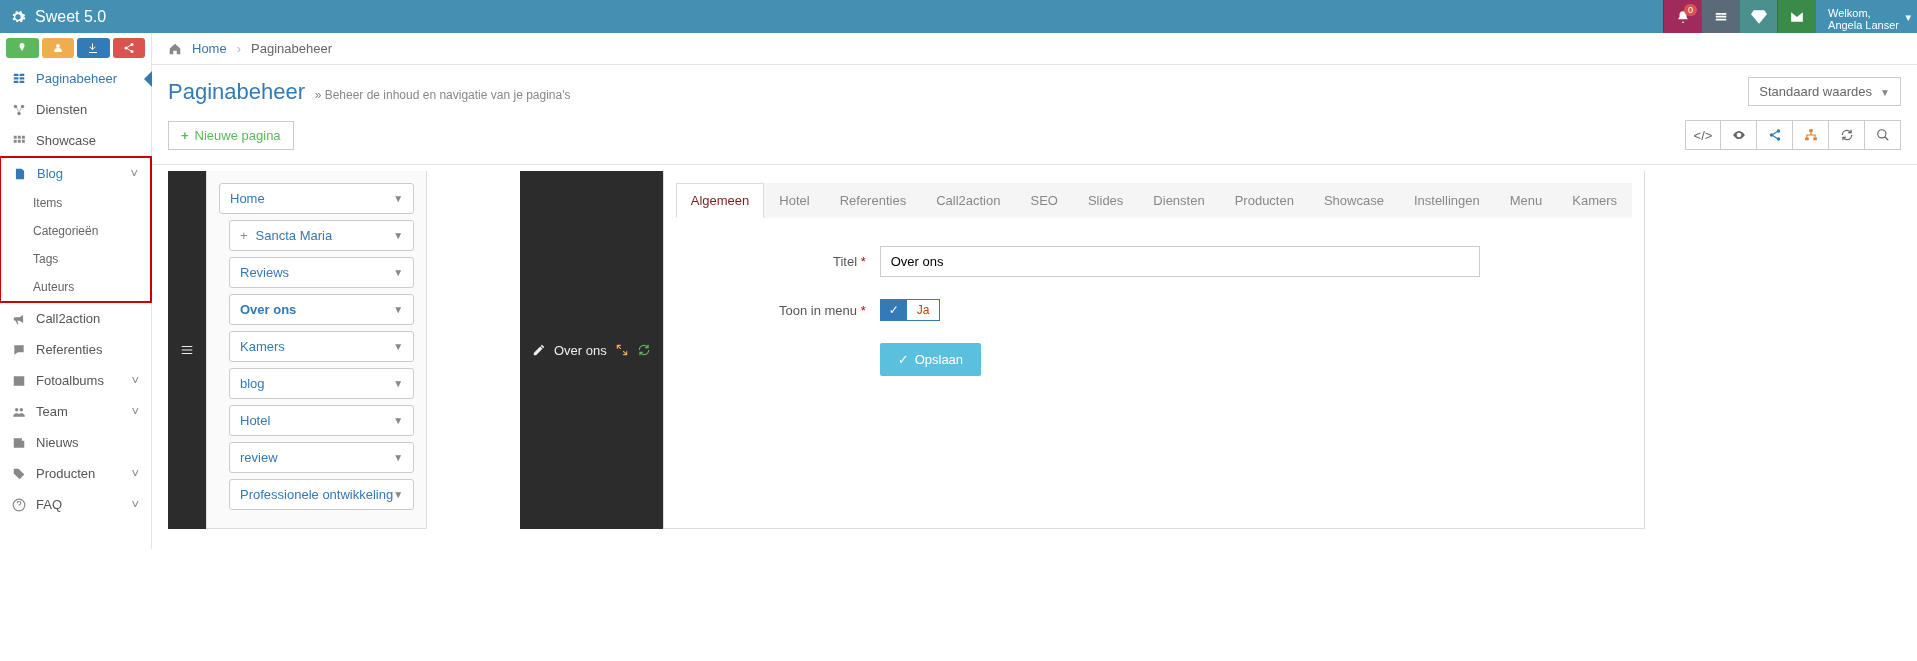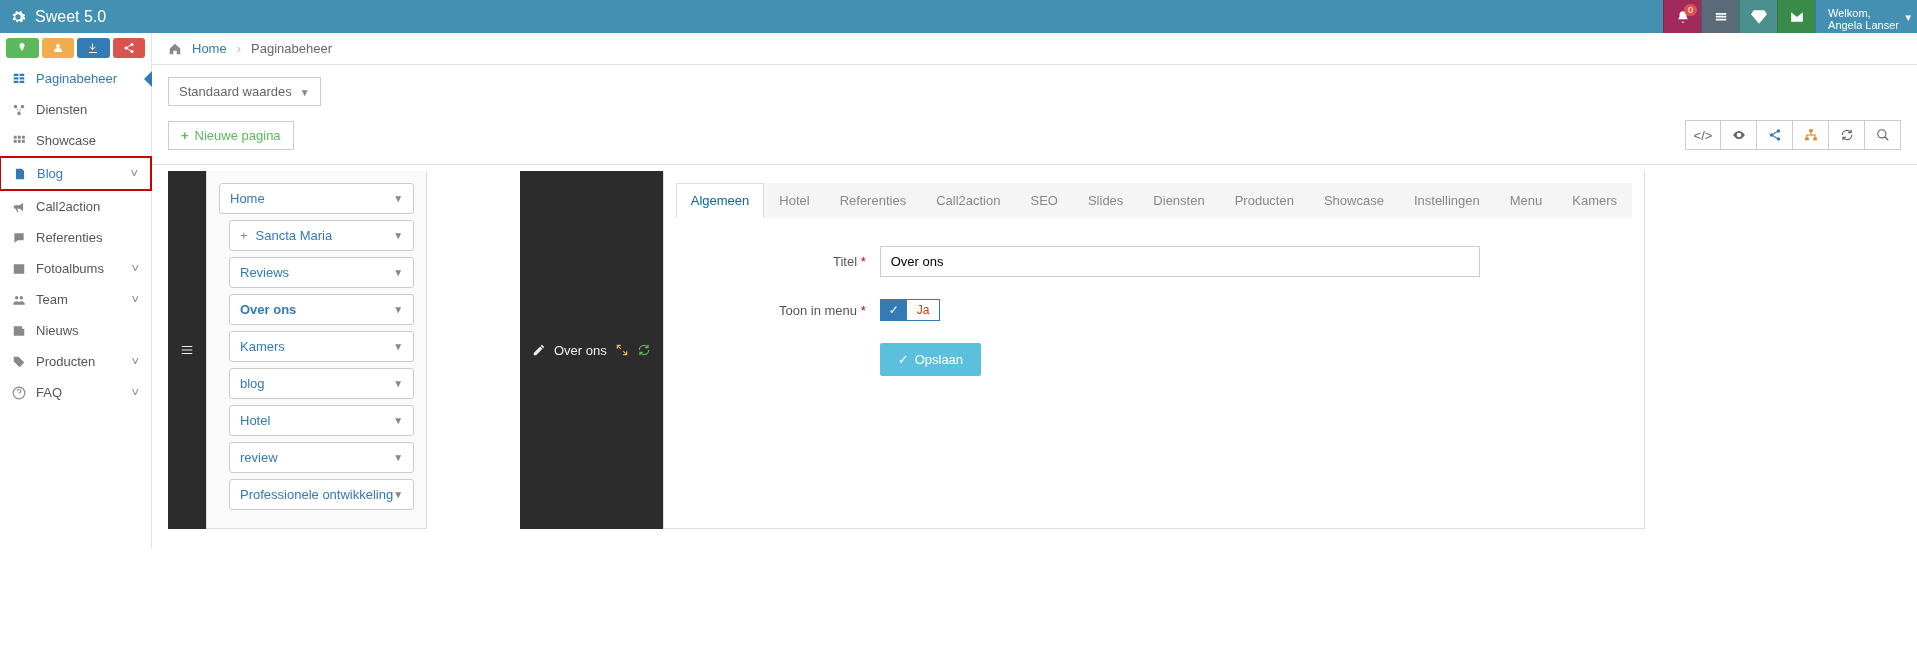--- a/index.html
+++ b/index.html
@@ -58,21 +58,21 @@
 .panel-body { border: 1px solid #ddd; border-top: none; padding: 12px; background: #fafafa; }
 
 .tree-item { background: #fff; border: 1px solid #ccc; border-radius: 3px; padding: 7px 10px; margin-bottom: 6px; display: flex; align-items: center; color: #337ab7; font-size: 13px; cursor: pointer; position: relative; }
 .tree-item.sub { margin-left: 10px; }
 .tree-item.sel { font-weight: 600; }
 .tree-item .exp { margin-right: 8px; color: #888; }
 .tree-item .tri { margin-left: auto; font-size: 10px; color: #888; }
 
 .tabs { display: flex; border-bottom: 1px solid #ddd; flex-wrap: wrap; }
 .tab { padding: 9px 14px; font-size: 13px; color: #888; border: 1px solid transparent; border-bottom: none; cursor: pointer; margin-bottom: -1px; background: #f5f5f5; }
-.tab.active { color: #0369a1; border-color: #ddd; border-bottom: 1px solid #fff; background: #fff; }
+.tab.active { color: #7f1d1d; border-color: #ddd; border-bottom: 1px solid #fff; background: #fff; }
 
 .form { padding: 28px 24px; background: #fff; border: 1px solid #ddd; border-top: none; }
 .form-row { display: flex; align-items: center; margin-bottom: 22px; }
 .form-row label { width: 180px; text-align: right; padding-right: 14px; font-size: 13px; }
 .req { color: #c00; }
 .text-input { flex: 0 0 600px; padding: 7px 10px; border: 1px solid #ccc; font-size: 13px; }
 .toggle { border: 1px solid #337ab7; display: inline-flex; align-items: stretch; height: 22px; font-size: 12px; cursor: pointer; }
 .toggle .chk { background: #337ab7; color: #fff; width: 26px; display: flex; align-items: center; justify-content: center; }
 .toggle .lbl { background: #fff; color: #c2410c; padding: 2px 10px; display: flex; align-items: center; }
 .btn-primary { background: #5bc0de; color: #fff; border: none; padding: 9px 18px; font-size: 13px; display: inline-flex; align-items: center; gap: 6px; cursor: pointer; border-radius: 2px; }
@@ -200,20 +200,34 @@
       <li class="blog-group" style="flex-direction:column;align-items:stretch;padding:0">
         <div style="display:flex;align-items:center;padding:8px 12px;color:#337ab7;cursor:pointer">
           <span class="icon">
               <svg width="14" height="14" viewBox="0 0 24 24" fill="#337ab7">
                 <path d="M5 3h10l4 4v14H5z"></path>
               </svg>
             </span>
           <span>Blog</span>
           <span class="caret" style="margin-left:auto">˅</span>
         </div>
+        <ul class="subnav">
+          <li>
+              <span>Items</span>
+            </li>
+          <li>
+              <span>Categorieën</span>
+            </li>
+          <li>
+              <span>Tags</span>
+            </li>
+          <li>
+              <span>Auteurs</span>
+            </li>
+        </ul>
       </li>
       <li>
         <span class="icon">
             <svg width="14" height="14" viewBox="0 0 24 24" fill="#888">
               <path d="M3 10v4l3 1 3 6h2l-2-6h4l6 4V5l-6 4H6z"></path>
             </svg>
           </span>
         <span>Call2action</span>
       </li>
       <li>
@@ -280,20 +294,24 @@
           <svg width="14" height="14" viewBox="0 0 24 24" fill="#888">
             <path d="M3 11l9-8 9 8v10h-6v-6h-6v6H3z"></path>
           </svg>
         </span>
       <a href="#">Home</a>
       <span class="sep">›</span>
       <span>Paginabeheer</span>
     </div>
 
     <div class="header-row">
+      <div>
+        <span class="page-title">Paginabeheer</span>
+        <span class="page-sub">» Beheer de inhoud en navigatie van je pagina's</span>
+      </div>
       <div class="select-std">
         <span>Standaard waardes</span>
         <span class="tri">▼</span>
       </div>
     </div>
 
     <div class="toolbar-row">
       <button class="btn-outline">
         <span style="color:#5cb85c;font-weight:bold">+</span>
         <span>Nieuwe pagina</span>

